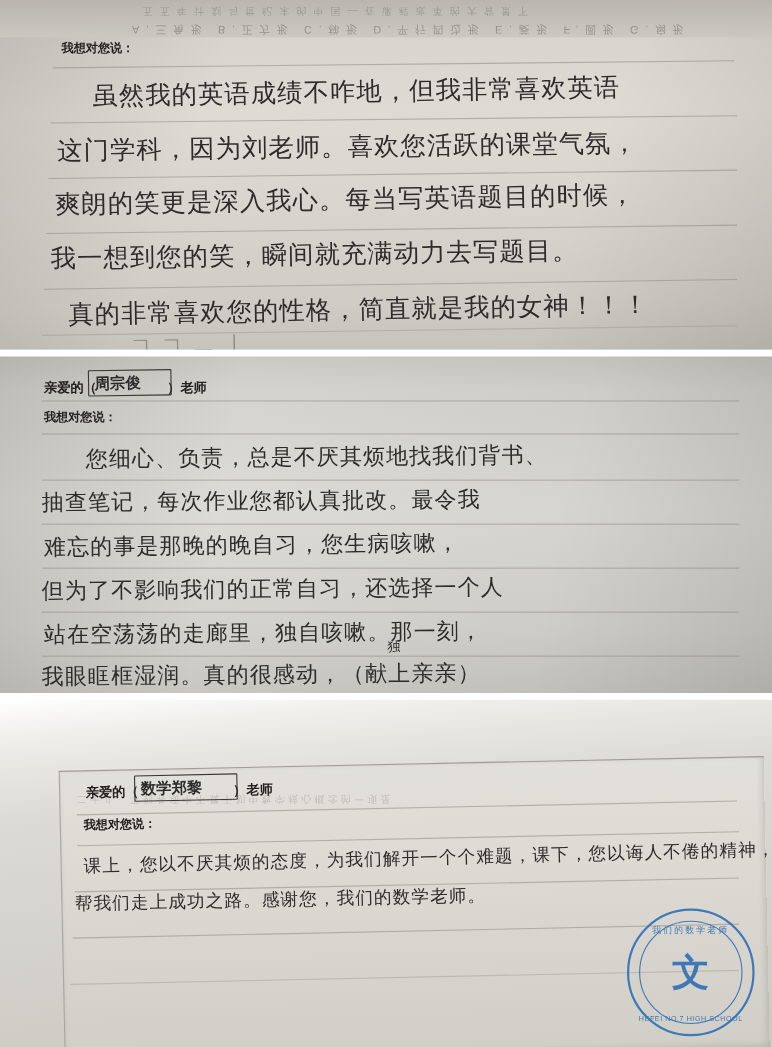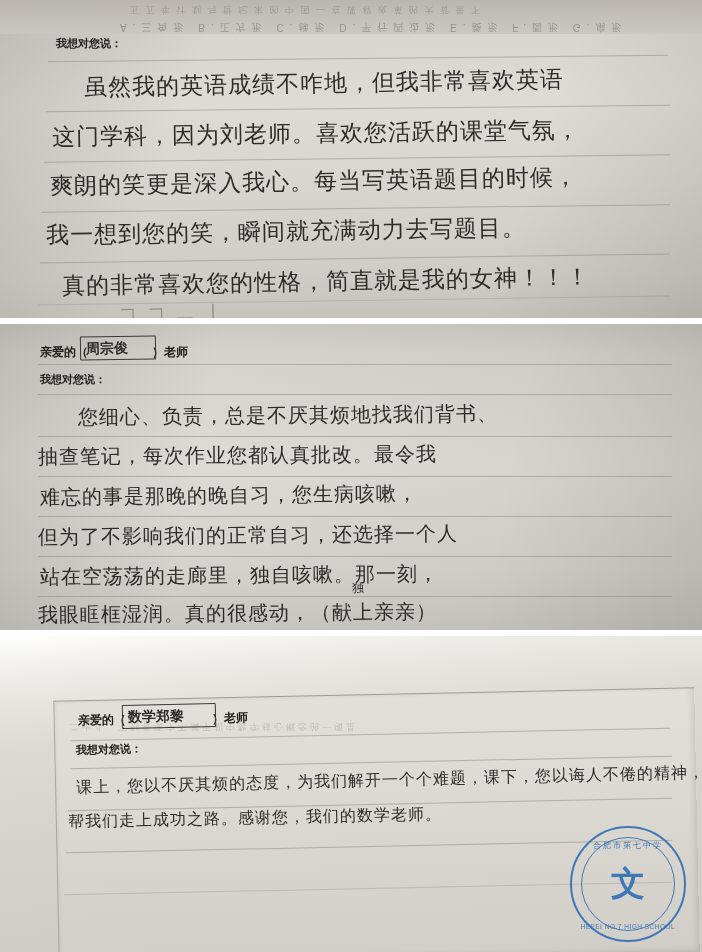--- a/index.html
+++ b/index.html
@@ -240,19 +240,19 @@
     <div class="rule" style="left:70px; top:126px; width:602px; transform:rotate(-1.2deg);"></div>
     <div class="rule" style="left:68px; top:168px; width:604px; transform:rotate(-1.2deg);"></div>
     <div class="rule" style="left:66px; top:210px; width:606px; transform:rotate(-1.2deg);"></div>
     <div class="rule thin" style="left:64px; top:252px; width:608px; transform:rotate(-1.2deg);"></div>
 
     <div class="hand l3" style="left:76px; top:134px; transform:rotate(-1.4deg);">课上，您以不厌其烦的态度，为我们解开一个个难题，课下，您以诲人不倦的精神，</div>
     <div class="hand l3" style="left:68px; top:172px; transform:rotate(-1.2deg);">帮我们走上成功之路。感谢您，我们的数学老师。</div>
 
     <div class="seal">
       <div class="inner"></div>
-      <div class="arc-top">合肥市第七中学</div>
+      <div class="arc-top">我们的数学老师</div>
       <div class="core">文</div>
       <div class="arc-bottom">HEFEI NO.7 HIGH SCHOOL</div>
     </div>
   </div>
 
 </div>
 
 </body></html>

